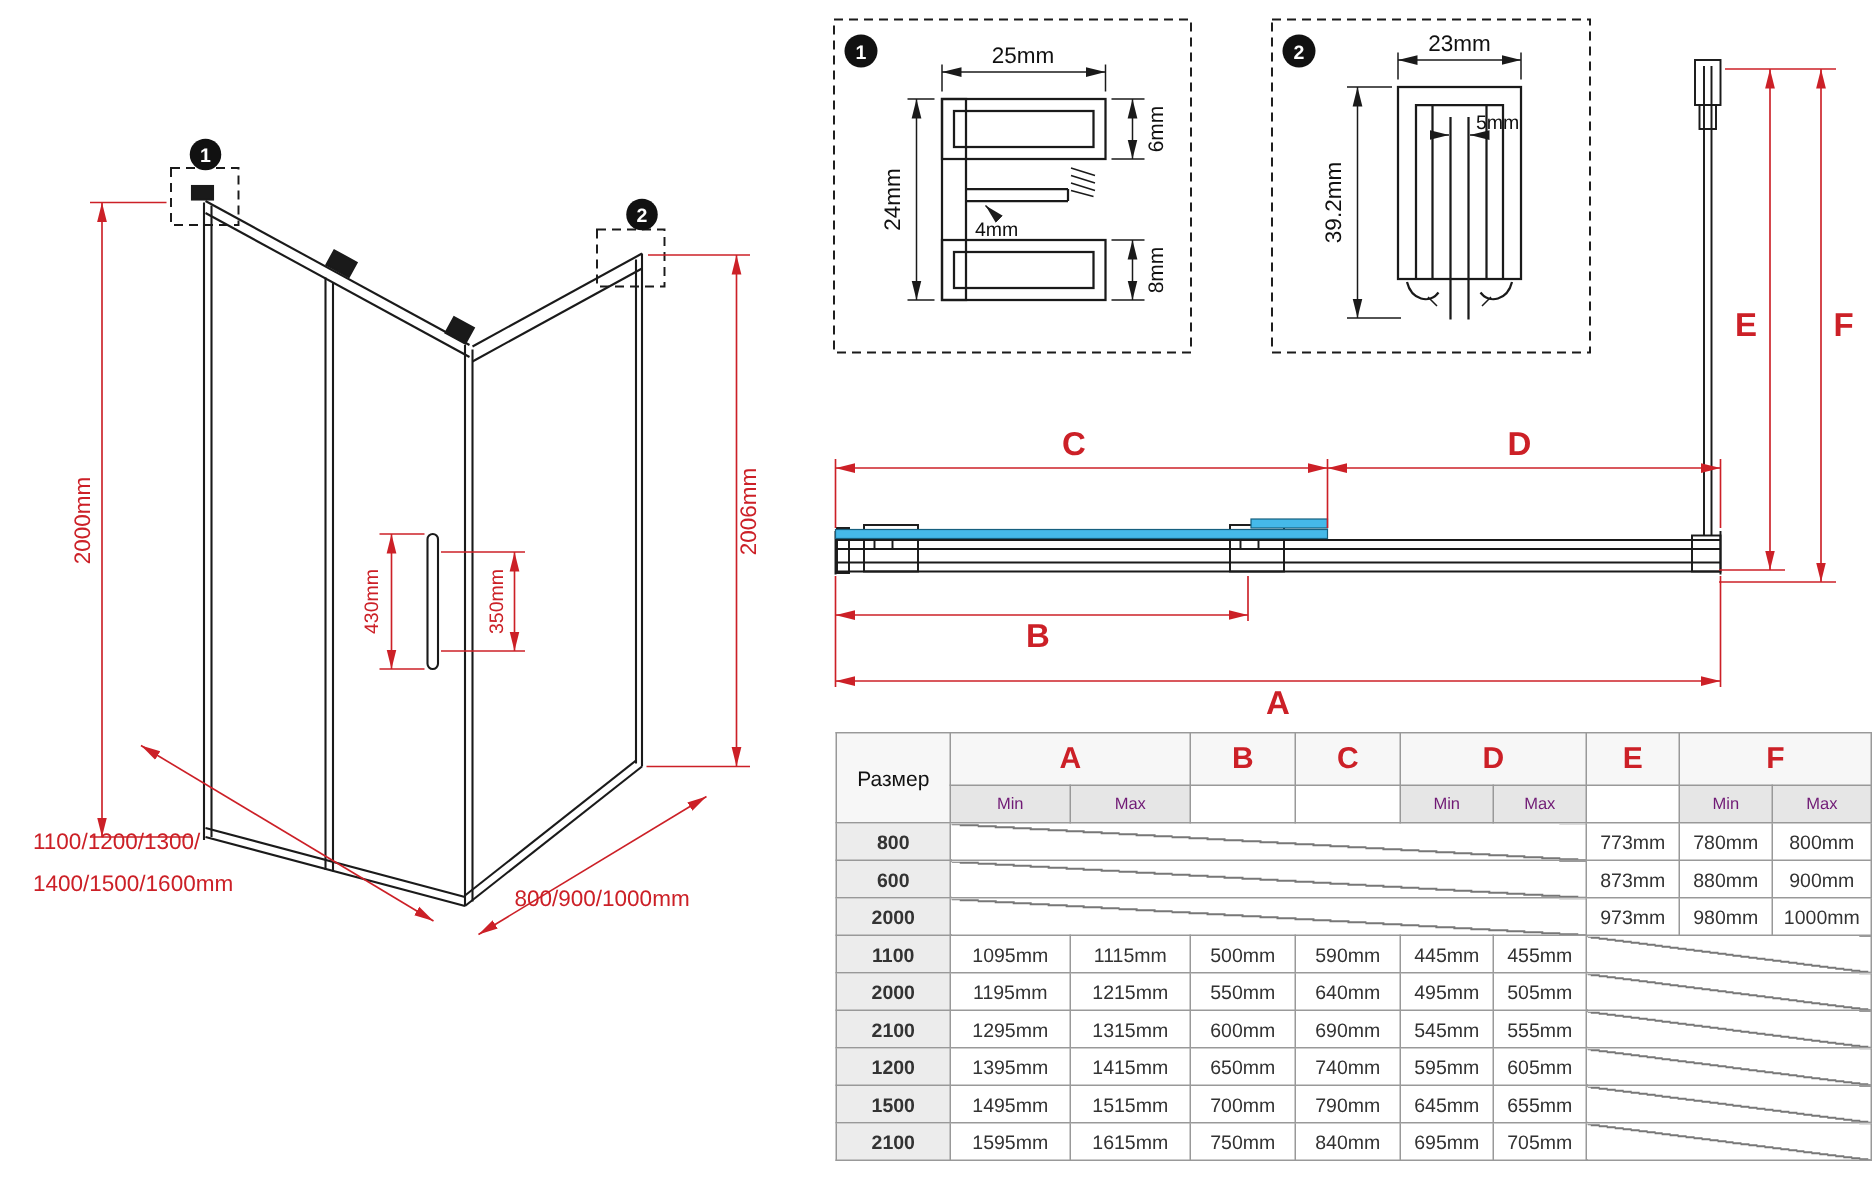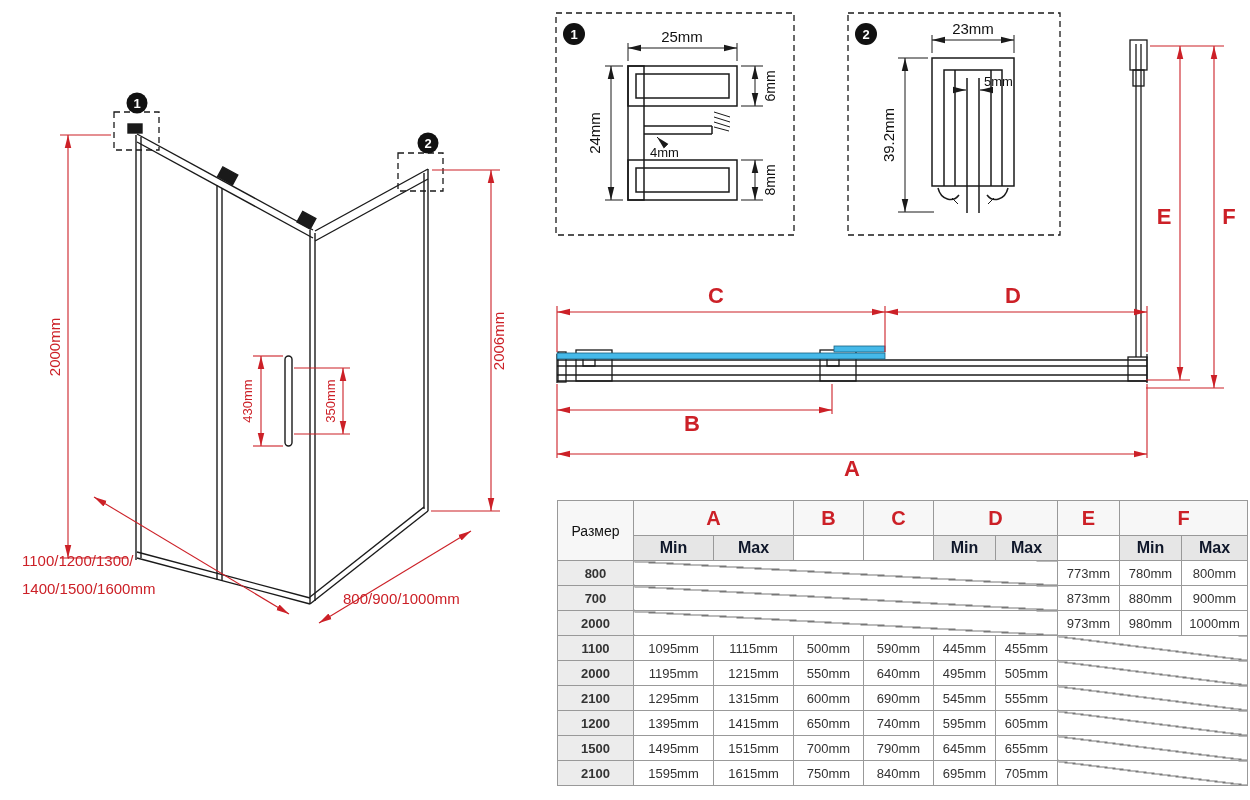--- a/index.html
+++ b/index.html
@@ -2,27 +2,27 @@
 <html><head>
 <meta charset="utf-8">
 <style>
   html,body{margin:0;padding:0;background:#fff;}
   #stage{position:relative;width:1250px;height:800px;background:#fff;overflow:hidden;
          font-family:"Liberation Sans",sans-serif;}
   #drawing{position:absolute;left:0;top:0;}
   svg text{font-family:"Liberation Sans",sans-serif;}
 
   
-  #dim-table{position:absolute;left:557px;top:500px;width:690px;border-collapse:collapse;
+  #dim-table{position:absolute;left:557px;top:488px;width:690px;border-collapse:collapse;
              table-layout:fixed;background:#fff;}
   #dim-table th,#dim-table td{border:1px solid #999;text-align:center;vertical-align:middle;
              padding:0;overflow:hidden;white-space:nowrap;}
   .letter-cell{color:#cc2027;font-weight:bold;font-size:20px;background:#f7f7f7;height:34px;}
   .size-header{font-size:14px;font-weight:normal;background:#f7f7f7;color:#111;}
-  .minmax{font-size:16px;font-weight:bold;background:#e6e6e6;color:#0f172a;height:24px;}
+  .minmax{font-size:11px;font-weight:normal;background:#e6e6e6;color:#701a75;height:24px;}
   .hdr-blank{background:#fff;}
   #dim-table tbody td{font-size:13px;color:#333;height:24px;}
   .size-cell{font-weight:bold;font-size:13px;background:#ececec;color:#111;}
   .struck{background:linear-gradient(to top right,
             transparent calc(50% - 0.7px),
             #777 calc(50% - 0.7px),
             #777 calc(50% + 0.7px),
             transparent calc(50% + 0.7px));}
 </style>
 </head>
@@ -258,21 +258,21 @@
   </thead>
   <tbody>
         <tr>
           <td class="size-cell">800</td>
           <td class="struck" colspan="6"></td>
           <td>773mm</td>
           <td>780mm</td>
           <td>800mm</td>
         </tr>
         <tr>
-          <td class="size-cell">700</td>
+          <td class="size-cell">600</td>
           <td class="struck" colspan="6"></td>
           <td>873mm</td>
           <td>880mm</td>
           <td>900mm</td>
         </tr>
         <tr>
           <td class="size-cell">2000</td>
           <td class="struck" colspan="6"></td>
           <td>973mm</td>
           <td>980mm</td>

